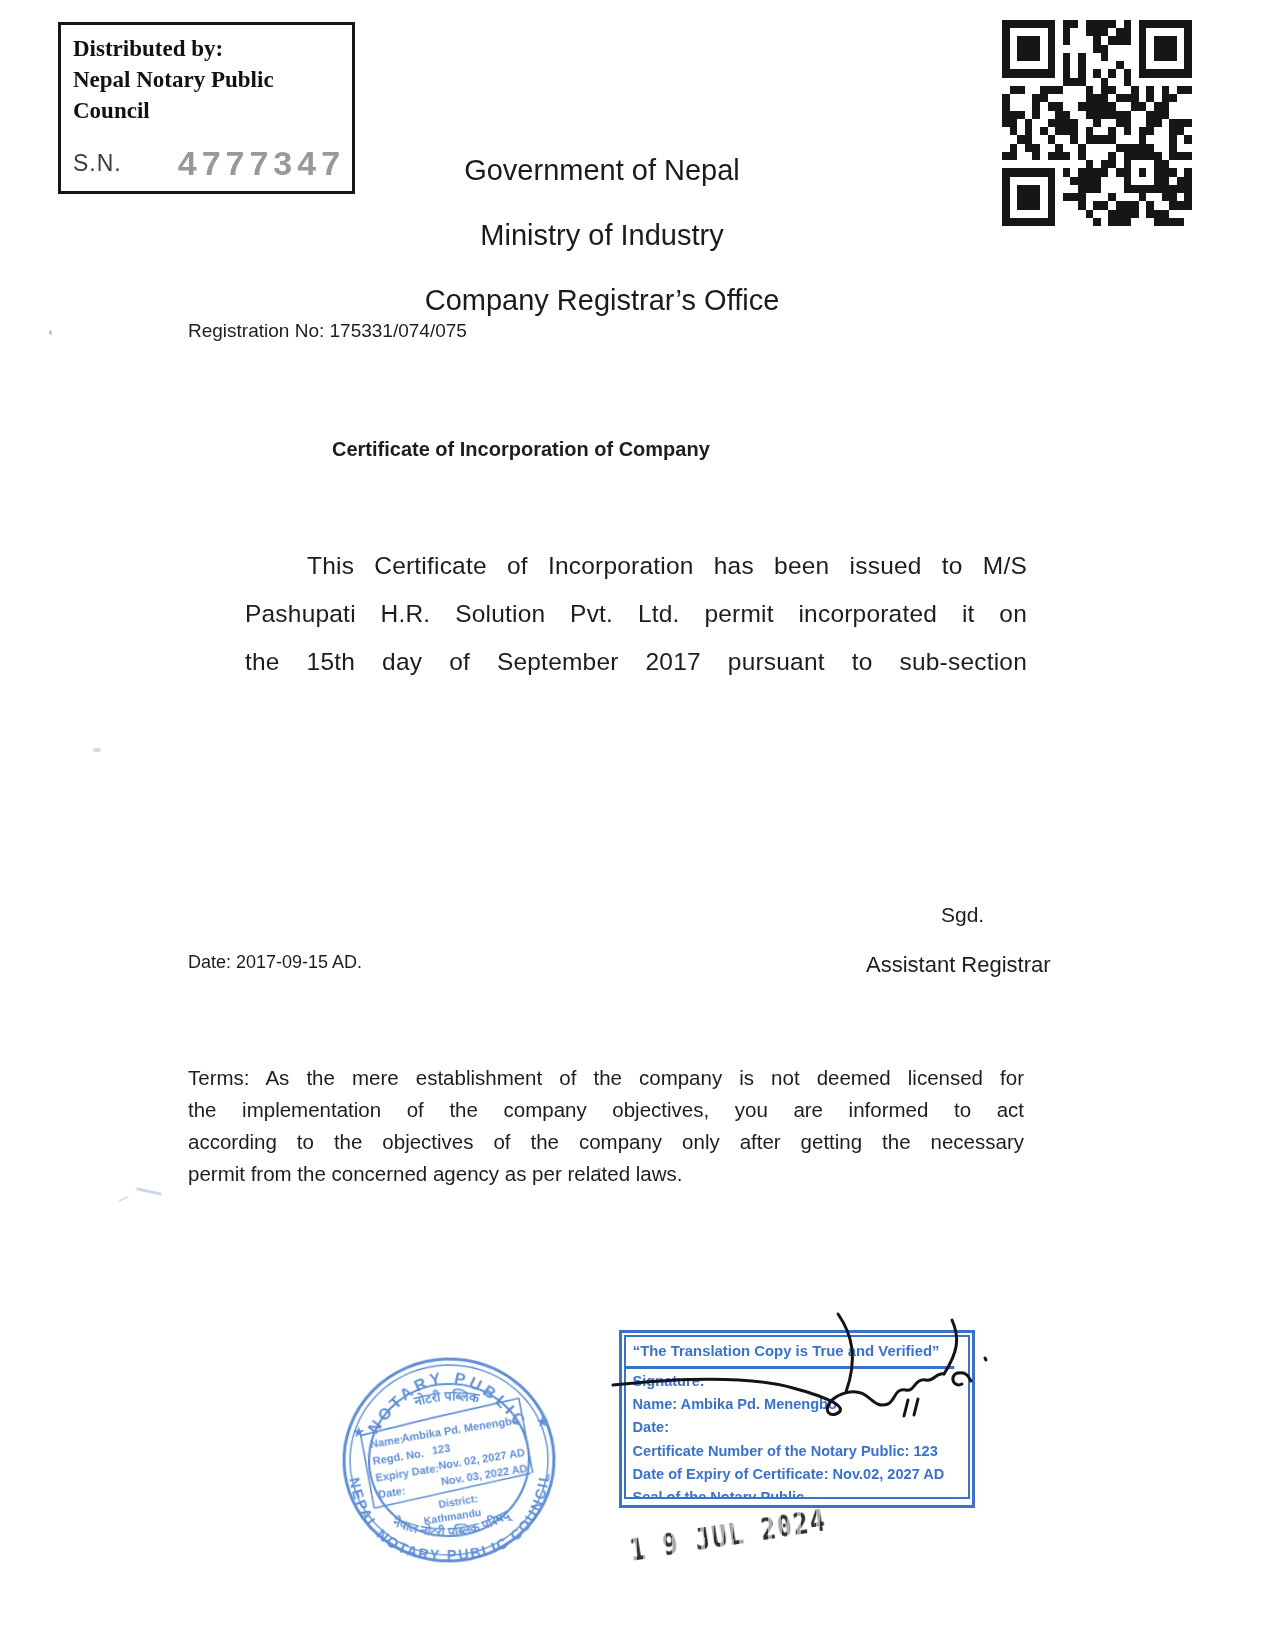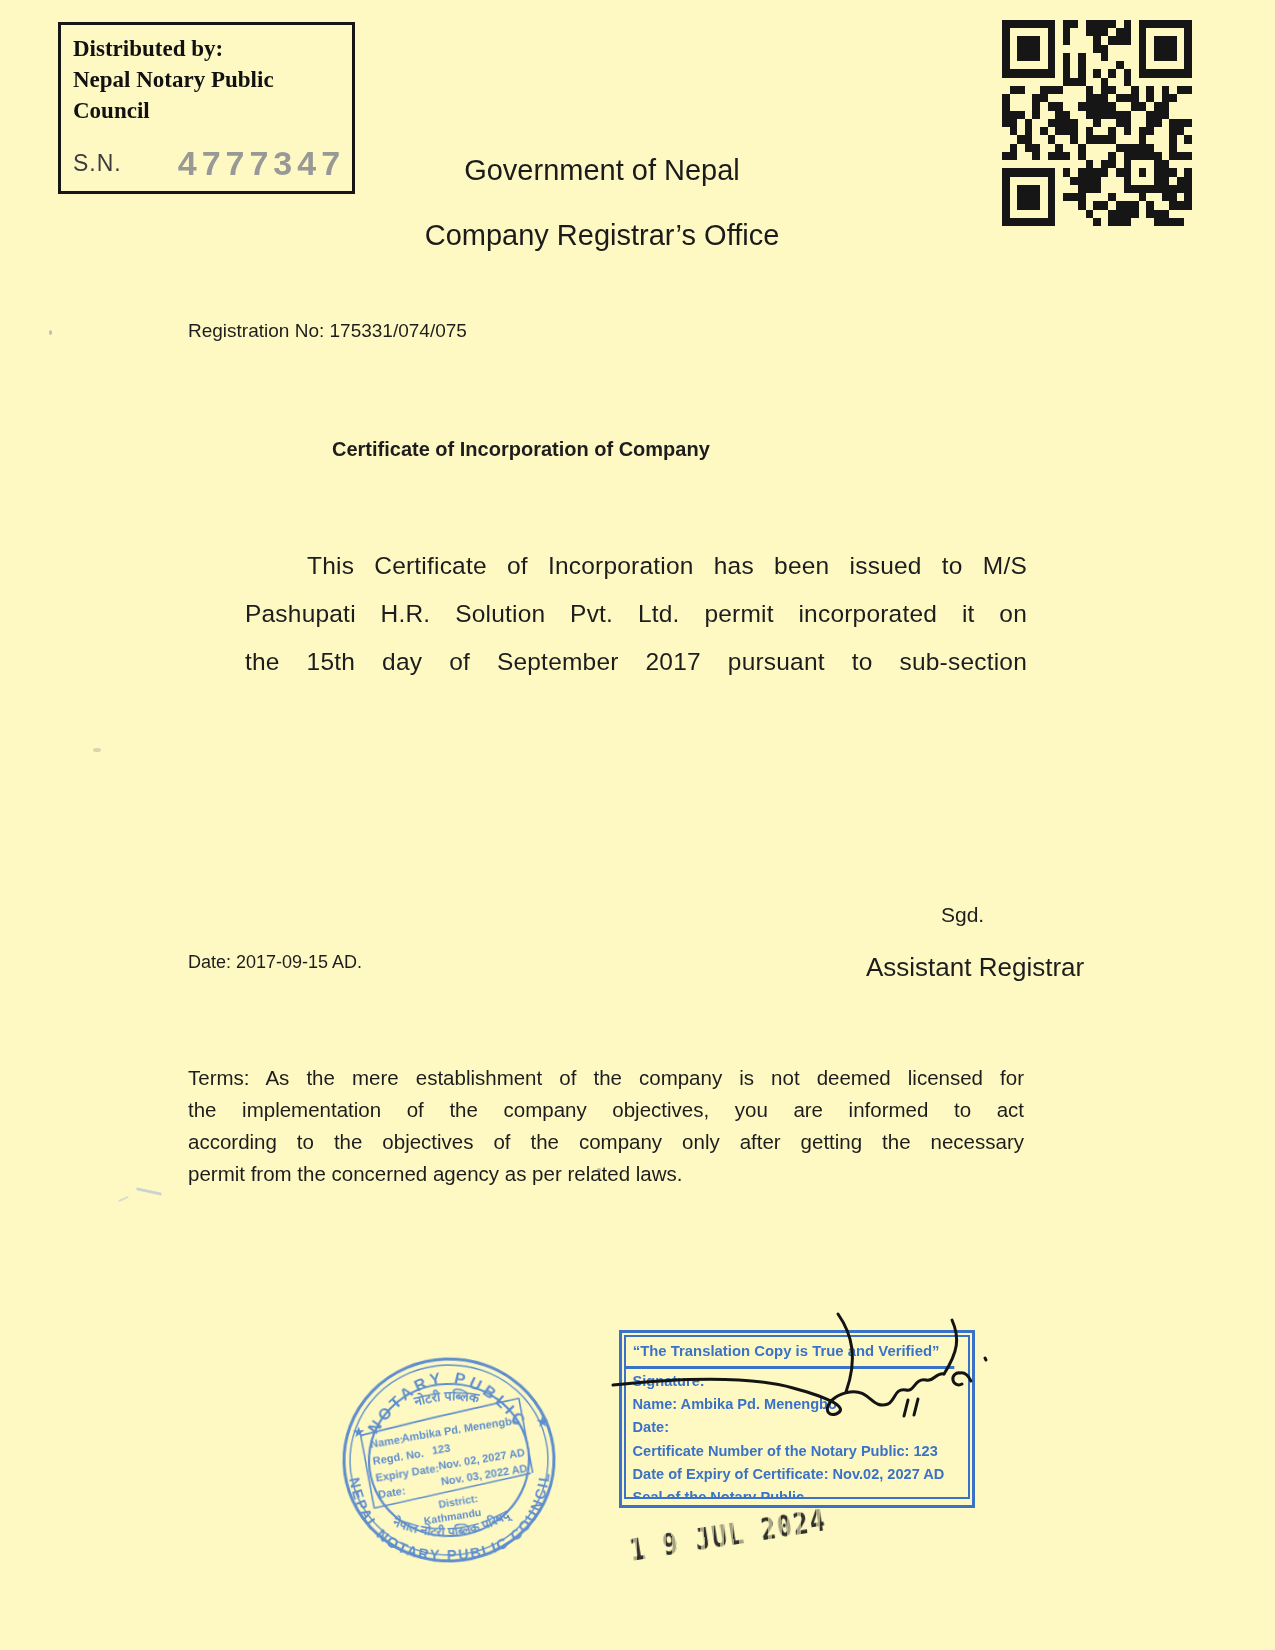--- a/index.html
+++ b/index.html
@@ -1,19 +1,19 @@
 <!DOCTYPE html>
 <html><head>
 <meta charset="utf-8">
 <style>
   * { margin:0; padding:0; box-sizing:border-box; }
   body { background:#888; font-family:"Liberation Sans", sans-serif; }
   .page {
     position:relative; width:1275px; height:1650px; margin:0 auto;
-    background:#fef9c3; overflow:hidden; color:#1d1d1d;
+    background:#ffffff; overflow:hidden; color:#1d1d1d;
   }
   
   .dist-box {
     position:absolute; left:58px; top:22px; width:297px; height:172px;
     border:3px solid #161616; padding:8px 12px;
   }
   .dist-line {
     font-family:"Liberation Serif", serif; font-weight:bold;
     font-size:23px; line-height:31px; color:#111;
   }
@@ -31,21 +31,21 @@
   .regno { position:absolute; left:188px; top:320px; font-size:19px; }
   .doc-title { position:absolute; left:332px; top:430px; font-size:20px; font-weight:bold;margin-top:8px; }
   
   .body-para { position:absolute; left:245px; top:542px; width:782px; font-size:24.5px; letter-spacing:.2px; }
   .body-line { line-height:48px; white-space:normal; }
   .jl { text-align:justify; text-align-last:justify; }
   .indent { padding-left:62px; }
   
   .sgd { position:absolute; left:941px; top:903px; font-size:21px; }
   .date-line { position:absolute; left:188px; top:952px; font-size:18px; }
-  .registrar { position:absolute; left:866px; top:952px; font-size:26px; }
+  .registrar { position:absolute; left:866px; top:952px; font-size:22px; }
   
   .terms { position:absolute; left:188px; top:1062px; width:836px; font-size:20.5px; }
   .terms .body-line { line-height:32px; }
   
   .round-stamp {
     position:absolute; left:341px; top:1356px; width:216px; height:208px;
     transform:rotate(-2deg); opacity:.88; filter:blur(.25px);
   }
   .round-stamp .ring { fill:none; stroke:#4a80cf; }
   .round-stamp .thick { stroke-width:3; }
@@ -436,20 +436,21 @@
       <rect x="15" y="24" width="1" height="1" fill="#161616"></rect>
       <rect x="16" y="24" width="1" height="1" fill="#161616"></rect>
       <rect x="20" y="24" width="1" height="1" fill="#161616"></rect>
       <rect x="21" y="24" width="1" height="1" fill="#161616"></rect>
       <rect x="22" y="24" width="1" height="1" fill="#161616"></rect>
       <rect x="23" y="24" width="1" height="1" fill="#161616"></rect>
     </svg>
 
   <div class="hdr">
     <div class="hdr-line">Government of Nepal</div>
+    <div class="hdr-line">Ministry of Industry</div>
     <div class="hdr-line">Company Registrar’s Office</div>
   </div>
 
   <div class="regno">Registration No: 175331/074/075</div>
 
   <div class="doc-title">Certificate of Incorporation of Company</div>
 
   <div class="body-para">
     <div class="body-line jl indent">This Certificate of Incorporation has been issued to M/S</div>
     <div class="body-line jl">Pashupati H.R. Solution Pvt. Ltd. permit incorporated it on</div>

